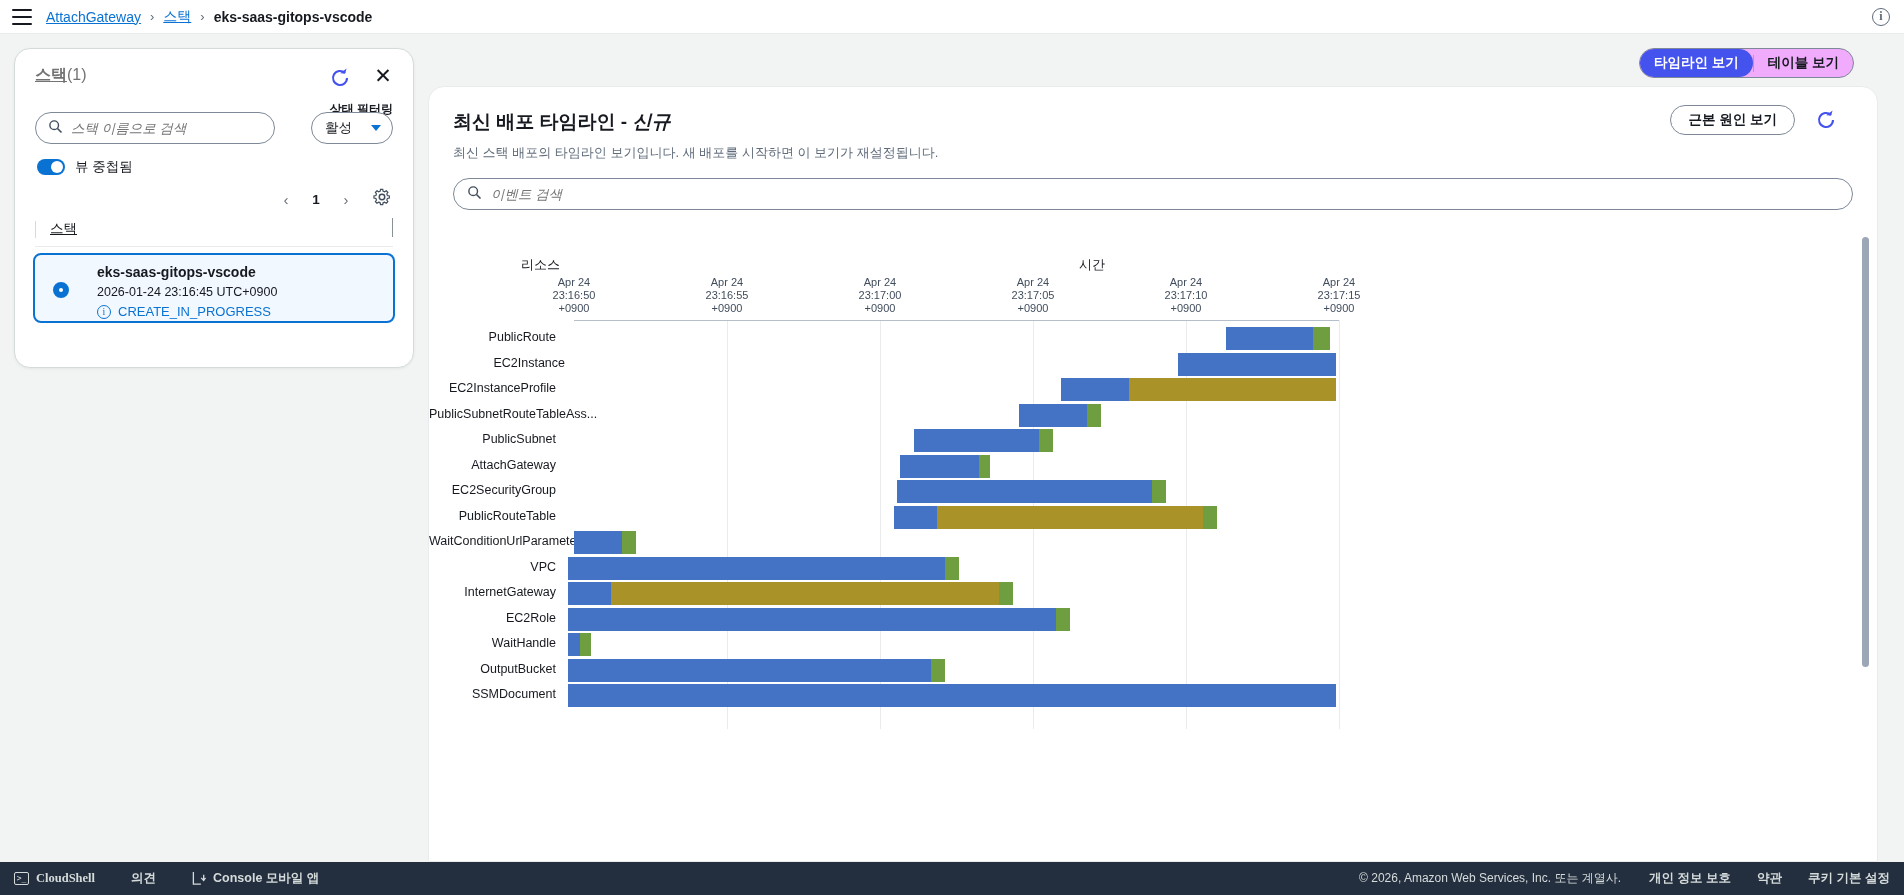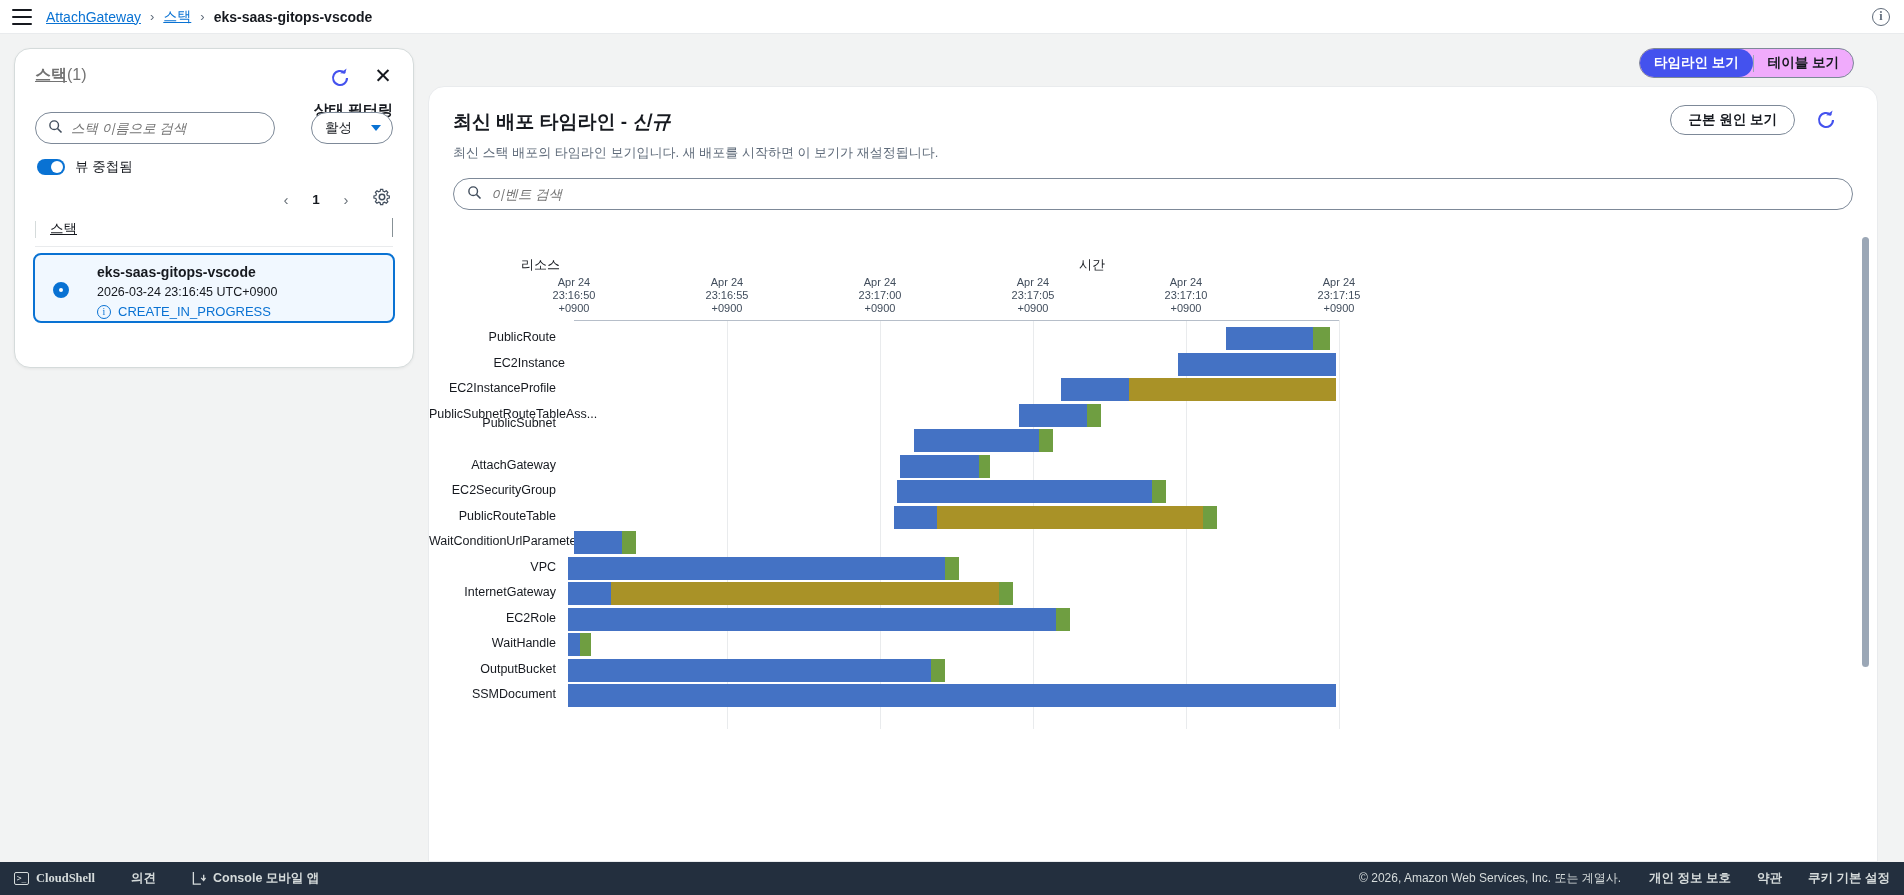--- a/index.html
+++ b/index.html
@@ -58,21 +58,21 @@
     width: 30px; height: 30px; cursor: pointer;
   }
   .close-btn {
     position: absolute; right: 18px; top: 16px;
     width: 24px; height: 24px; cursor: pointer;
     color: #16191f; font-size: 21px; line-height: 22px; text-align: center;
     font-family: "Liberation Sans", sans-serif;
   }
   .filter-label {
     position: absolute; right: 20px; top: 52px;
-    font-size: 15px; font-weight: bold; color: #16191f;
+    font-size: 12px; font-weight: bold; color: #16191f;
   }
   .search-row { position: relative; padding: 26px 20px 0 20px; display: flex; }
   .search-box {
     position: relative; width: 240px; height: 32px;
     border: 1px solid #7d8998; border-radius: 16px; background: #fff;
     display: flex; align-items: center; padding-left: 12px; cursor: text;
   }
   .search-box .mag { margin-right: 8px; flex: none; }
   .search-box input {
     border: none; outline: none; font-size: 13.5px; font-style: italic;
@@ -308,21 +308,21 @@
     <div class="table-head">
       <span class="th-divider"></span>
       <span class="th-label">스택</span>
       <span class="th-rule"></span>
     </div>
 
     <div class="stack-card">
       <span class="radio"></span>
       <div class="card-body">
         <div class="card-name">eks-saas-gitops-vscode</div>
-        <div class="card-time">2026-03-24 23:16:45 UTC+0900</div>
+        <div class="card-time">2026-01-24 23:16:45 UTC+0900</div>
         <div class="card-status">
           <span class="status-i">i</span>
           <span class="status-text">CREATE_IN_PROGRESS</span>
         </div>
       </div>
     </div>
   </div>
 
   <div id="right-content">
 
@@ -413,21 +413,21 @@
             <div class="row-label" style="width: 127px; left: 0px; top: 153px;">EC2InstanceProfile</div>
             <div class="bar" style="left: 632.333px; top: 150px; width: 274.833px;">
               <span class="seg-blue" style="left: 0px; width: 68px; background: rgb(68, 114, 196);"></span>
               <span class="seg-olive" style="left: 68px; width: 206.833px; background: rgb(169, 146, 39);"></span>
             </div>
             <div class="row-label" style="width: 127px; left: 0px; top: 178.5px;">PublicSubnetRouteTableAss...</div>
             <div class="bar" style="left: 589.833px; top: 175.5px; width: 82.1667px;">
               <span class="seg-blue" style="left: 0px; width: 68px; background: rgb(68, 114, 196);"></span>
               <span class="seg-green" style="left: 68px; width: 14.1667px; background: rgb(111, 158, 65);"></span>
             </div>
-            <div class="row-label" style="width: 127px; left: 0px; top: 188px;">PublicSubnet</div>
+            <div class="row-label" style="width: 127px; left: 0px; top: 204px;">PublicSubnet</div>
             <div class="bar" style="left: 485px; top: 201px; width: 138.833px;">
               <span class="seg-blue" style="left: 0px; width: 124.667px; background: rgb(68, 114, 196);"></span>
               <span class="seg-green" style="left: 124.667px; width: 14.1667px; background: rgb(111, 158, 65);"></span>
             </div>
             <div class="row-label" style="width: 127px; left: 0px; top: 229.5px;">AttachGateway</div>
             <div class="bar" style="left: 470.833px; top: 226.5px; width: 90.6667px;">
               <span class="seg-blue" style="left: 0px; width: 79.3333px; background: rgb(68, 114, 196);"></span>
               <span class="seg-green" style="left: 79.3333px; width: 11.3333px; background: rgb(111, 158, 65);"></span>
             </div>
             <div class="row-label" style="width: 127px; left: 0px; top: 255px;">EC2SecurityGroup</div>

